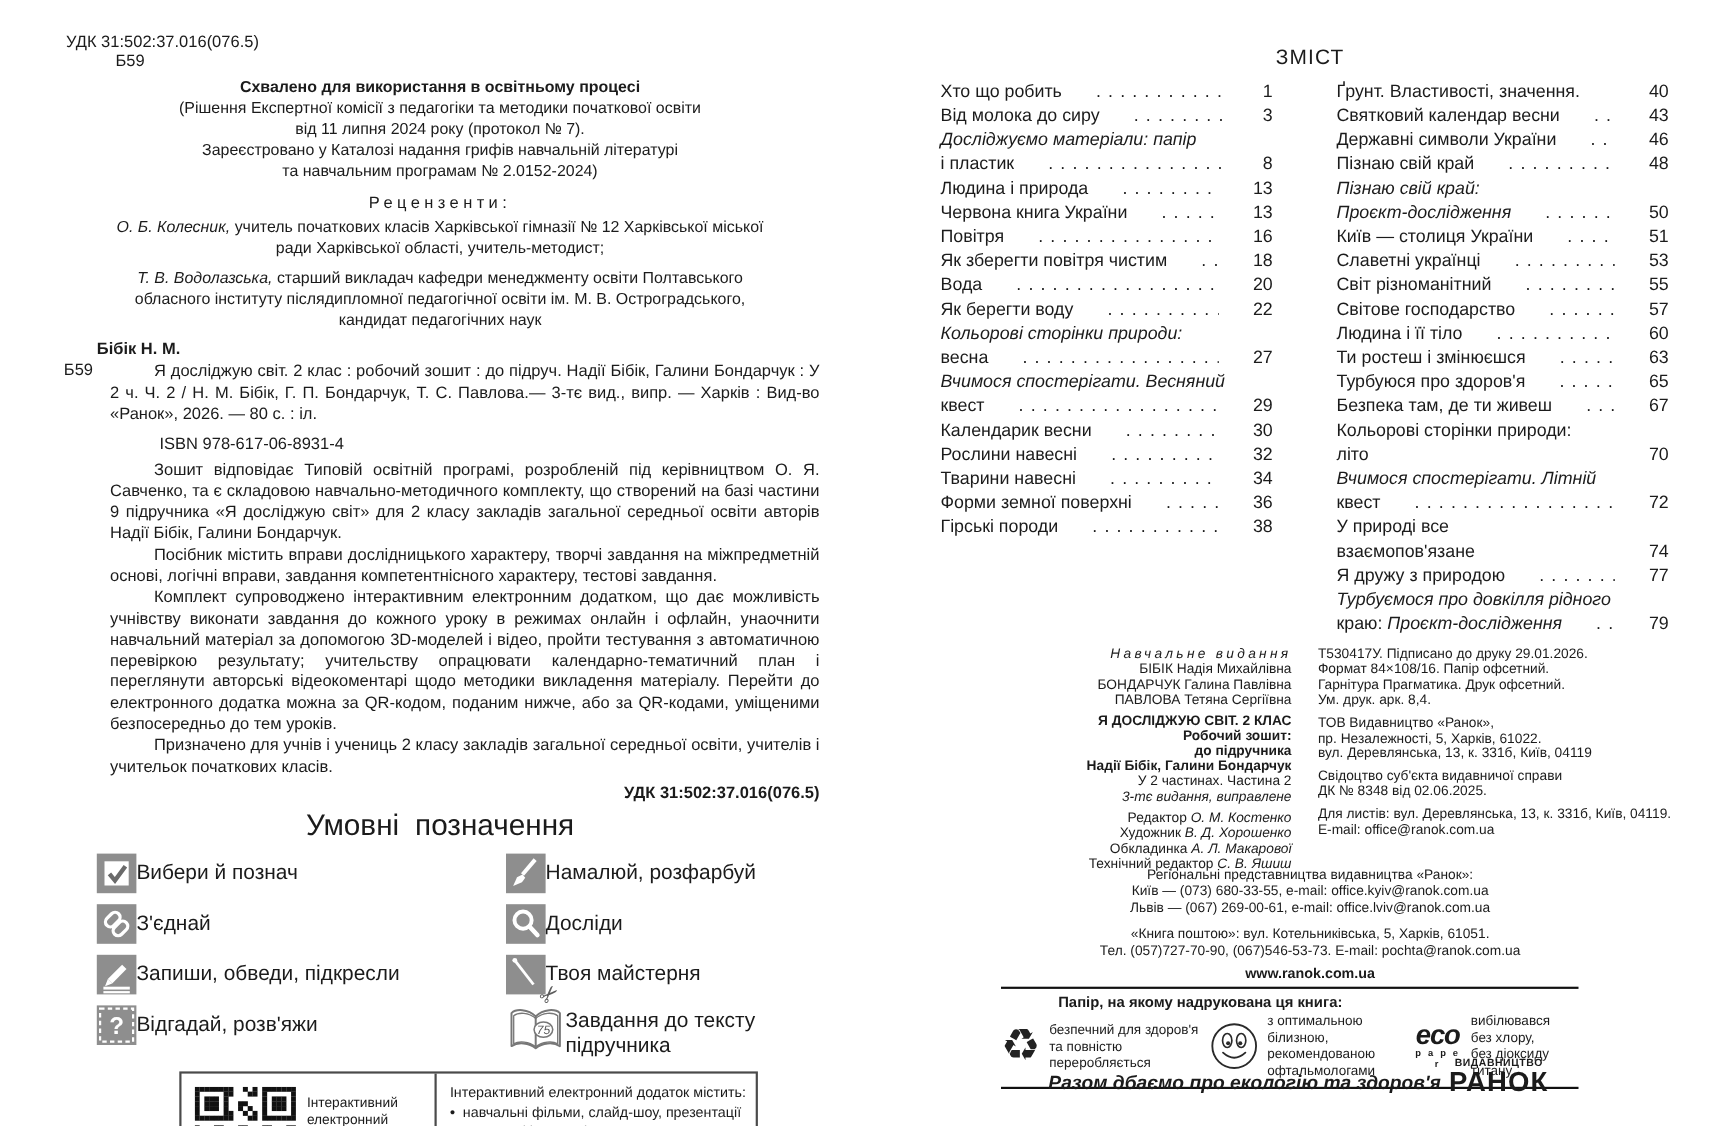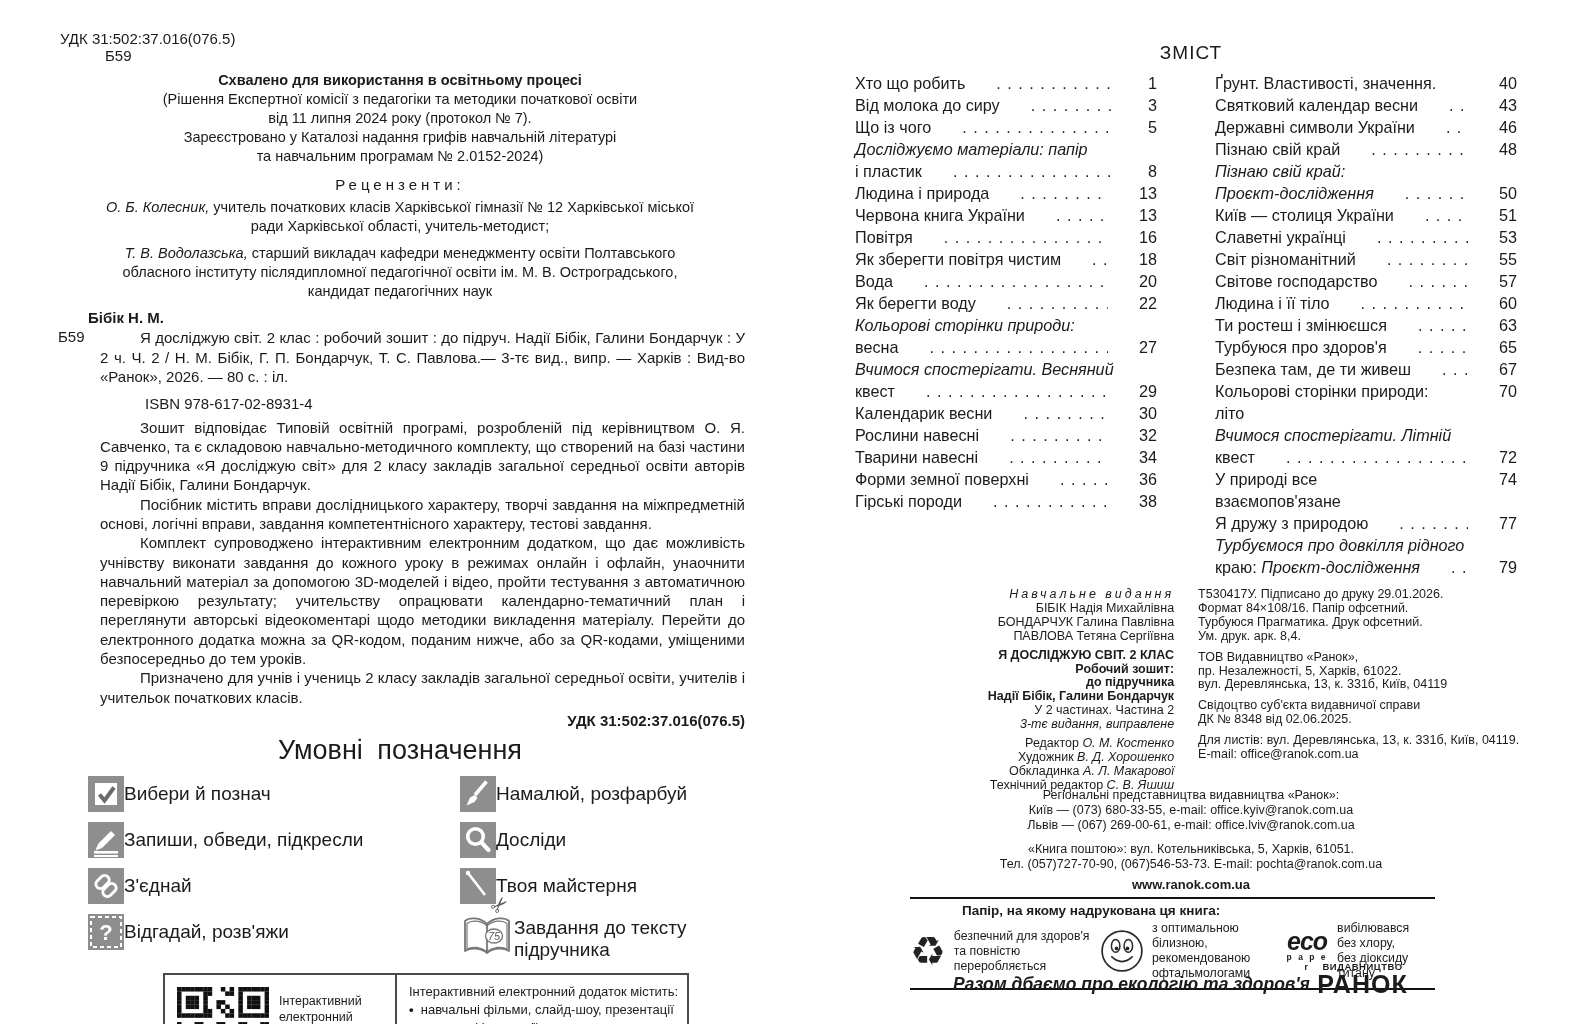--- a/index.html
+++ b/index.html
@@ -47,21 +47,21 @@
   .eco-logo{text-align:center;}
   .eco-word{font-weight:800;font-style:italic;font-size:30px;line-height:26px;letter-spacing:-1px;}
   .eco-sub{font-weight:700;font-size:10px;letter-spacing:3px;}
   
   .page-right{position:absolute;left:855px;top:30px;width:672px;height:994px;}
   .toc-title{position:absolute;top:12px;left:0;right:0;text-align:center;font-weight:normal;font-size:19px;letter-spacing:1px;}
   .toc{position:absolute;top:42px;left:0;display:flex;gap:58px;}
   .toc-col{width:302px;font-size:16.2px;}
   .toc-entry{margin:0;}
   .toc-line{line-height:22px;font-style:italic;}
-  .toc-last{display:flex;align-items:flex-start;line-height:22px;gap:30px;}
+  .toc-last{display:flex;align-items:flex-end;line-height:22px;gap:30px;}
   .lead{flex:1;overflow:hidden;white-space:nowrap;margin:0 1px;}
   .lead::after{content:" . . . . . . . . . . . . . . . . . . . . . . . . . . . . . . . . . . . . . . . . . . . .";letter-spacing:1px;}
   .pg{text-align:right;}
   .toc i{font-style:italic;}
   
   .imprint{position:absolute;top:558px;left:0;width:100%;display:flex;font-size:12.5px;line-height:13.9px;}
   .imprint-l{width:325px;text-align:right;}
   .imprint-r{margin-left:24px;width:335px;}
   .imp-line.b{font-weight:bold;}
   .imp-line.i{font-style:italic;}
@@ -109,21 +109,21 @@
   <div id="reviewers">
       <div class="reviewer"><i>О. Б. Колесник,</i><span> учитель початкових класів Харківської гімназії № 12 Харківської міської ради Харківської області, учитель-методист;</span></div>
       <div class="reviewer"><i>Т. В. Водолазська,</i><span> старший викладач кафедри менеджменту освіти Полтавського обласного інституту післядипломної педагогічної освіти ім. М. В. Остроградського, кандидат педагогічних наук</span></div>
     </div>
 
   <div class="author-header">Бібік Н. М.</div>
   <div class="biblio">
     <span class="b59">Б59</span>
     <p class="biblio-text">Я досліджую світ. 2 клас : робочий зошит : до підруч. Надії Бібік, Галини Бондарчук : У 2 ч. Ч. 2 / Н. М. Бібік, Г. П. Бондарчук, Т. С. Павлова.— 3-тє вид., випр. — Харків : Вид-во «Ранок», 2026. — 80 с. : іл.</p>
   </div>
-  <div class="isbn-mid">ISBN 978-617-02-8931-4</div>
+  <div class="isbn-mid">ISBN 978-617-06-8931-4</div>
 
   <div id="annotation">
       <p class="para">Зошит відповідає Типовій освітній програмі, розробленій під керівництвом О. Я. Савченко, та є складовою навчально-методичного комплекту, що створений на базі частини 9 підручника «Я досліджую світ» для 2 класу закладів загальної середньої освіти авторів Надії Бібік, Галини Бондарчук.</p>
       <p class="para">Посібник містить вправи дослідницького характеру, творчі завдання на міжпредметній основі, логічні вправи, завдання компетентнісного характеру, тестові завдання.</p>
       <p class="para">Комплект супроводжено інтерактивним електронним додатком, що дає можливість учнівству виконати завдання до кожного уроку в режимах онлайн і офлайн, унаочнити навчальний матеріал за допомогою 3D-моделей і відео, пройти тестування з автоматичною перевіркою результату; учительству опрацювати календарно-тематичний план і переглянути авторські відеокоментарі щодо методики викладення матеріалу. Перейти до електронного додатка можна за QR-кодом, поданим нижче, або за QR-кодами, уміщеними безпосередньо до тем уроків.</p>
       <p class="para">Призначено для учнів і учениць 2 класу закладів загальної середньої освіти, учителів і учительок початкових класів.</p>
     </div>
   <div class="udk-bottom">УДК 31:502:37.016(076.5)</div>
 
   <div class="legend-title">Умовні позначення</div>
@@ -134,38 +134,38 @@
             <svg width="36" height="36" viewBox="0 0 36 36">
               <rect x="7" y="7" width="22" height="22" fill="#fff"></rect>
               <path d="M11.5 18.5 L16.5 24.5 L26 11.5" fill="none" stroke="#6a6a6a" stroke-width="4"></path>
             </svg>
           </span>
           <span class="legend-label">Вибери й познач</span>
         </div>
         <div class="legend-item">
           <span class="gicon">
             <svg width="36" height="36" viewBox="0 0 36 36">
+              <g fill="none" stroke="#fff" stroke-width="3">
+                <rect x="10" y="6.5" width="9" height="15" rx="4.5" transform="rotate(45 14.5 14)"></rect>
+                <rect x="17" y="14.5" width="9" height="15" rx="4.5" transform="rotate(45 21.5 22)"></rect>
+              </g>
+            </svg>
+          </span>
+          <span class="legend-label">З'єднай</span>
+        </div>
+        <div class="legend-item">
+          <span class="gicon">
+            <svg width="36" height="36" viewBox="0 0 36 36">
               <polygon points="10,22 23,9 27,13 14,26" fill="#fff"></polygon>
               <polygon points="10,22 14,26 7.5,28.5" fill="#fff"></polygon>
               <rect x="6" y="29" width="24" height="2.6" fill="#fff"></rect>
               <rect x="6" y="33" width="24" height="2" fill="#fff"></rect>
             </svg>
           </span>
           <span class="legend-label">Запиши, обведи, підкресли</span>
-        </div>
-        <div class="legend-item">
-          <span class="gicon">
-            <svg width="36" height="36" viewBox="0 0 36 36">
-              <g fill="none" stroke="#fff" stroke-width="3">
-                <rect x="10" y="6.5" width="9" height="15" rx="4.5" transform="rotate(45 14.5 14)"></rect>
-                <rect x="17" y="14.5" width="9" height="15" rx="4.5" transform="rotate(45 21.5 22)"></rect>
-              </g>
-            </svg>
-          </span>
-          <span class="legend-label">З'єднай</span>
         </div>
         <div class="legend-item">
           <span class="gicon">
             <svg width="36" height="36" viewBox="0 0 36 36">
               <rect x="3" y="3" width="30" height="30" fill="none" stroke="#fff" stroke-width="2" stroke-dasharray="4 3"></rect>
               <text x="18" y="26" text-anchor="middle" font-size="22" font-weight="bold" fill="#fff" font-family="Liberation Sans,sans-serif">?</text>
             </svg>
           </span>
           <span class="legend-label">Відгадай, розв'яжи</span>
         </div>
@@ -441,27 +441,20 @@
           </div>
         </div>
         <div class="toc-entry">
           <div class="toc-last">
             <span><span>Від молока до сиру</span></span>
             <span class="lead"></span>
             <span class="pg">3</span>
           </div>
         </div>
         <div class="toc-entry">
-          <div class="toc-last">
-            <span><span>Що із чого</span></span>
-            <span class="lead"></span>
-            <span class="pg">5</span>
-          </div>
-        </div>
-        <div class="toc-entry">
           <div class="toc-line"><span>Досліджуємо матеріали: папір</span></div>
           <div class="toc-last">
             <span><span>і пластик</span></span>
             <span class="lead"></span>
             <span class="pg">8</span>
           </div>
         </div>
         <div class="toc-entry">
           <div class="toc-last">
             <span><span>Людина і природа</span></span>
@@ -703,21 +696,21 @@
         <div class="imp-line i"><span>3-тє видання, виправлене</span></div>
         <div class="imp-line gap"><span>Редактор </span><i>О. М. Костенко</i></div>
         <div class="imp-line"><span>Художник </span><i>В. Д. Хорошенко</i></div>
         <div class="imp-line"><span>Обкладинка </span><i>А. Л. Макарової</i></div>
         <div class="imp-line"><span>Технічний редактор </span><i>С. В. Яшиш</i></div>
       </div>
     <div class="imprint-r" id="imprint-right">
         <div class="imp-group">
           <div>Т530417У. Підписано до друку 29.01.2026.</div>
           <div>Формат 84×108/16. Папір офсетний.</div>
-          <div>Турбуюся Прагматика. Друк офсетний.</div>
+          <div>Гарнітура Прагматика. Друк офсетний.</div>
           <div>Ум. друк. арк. 8,4.</div>
         </div>
         <div class="imp-group">
           <div>ТОВ Видавництво «Ранок»,</div>
           <div>пр. Незалежності, 5, Харків, 61022.</div>
           <div>вул. Деревлянська, 13, к. 331б, Київ, 04119</div>
         </div>
         <div class="imp-group">
           <div>Свідоцтво суб'єкта видавничої справи</div>
           <div>ДК № 8348 від 02.06.2025.</div>

